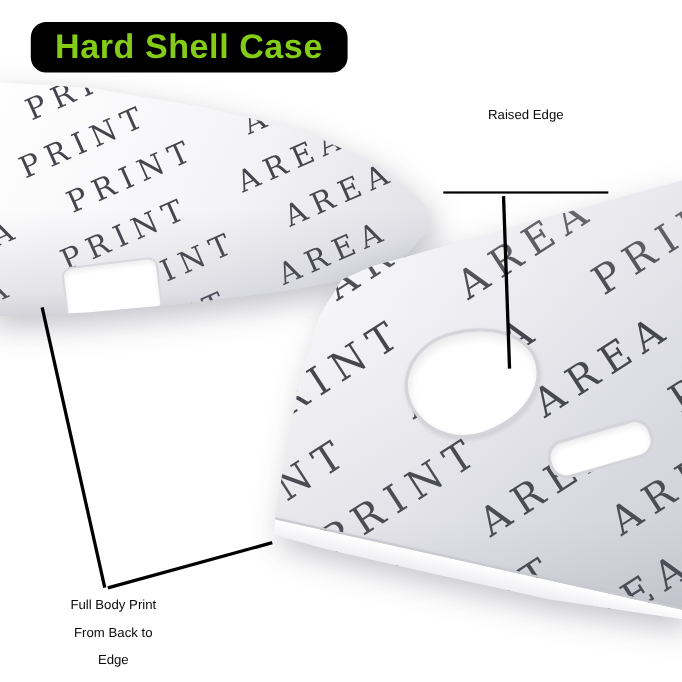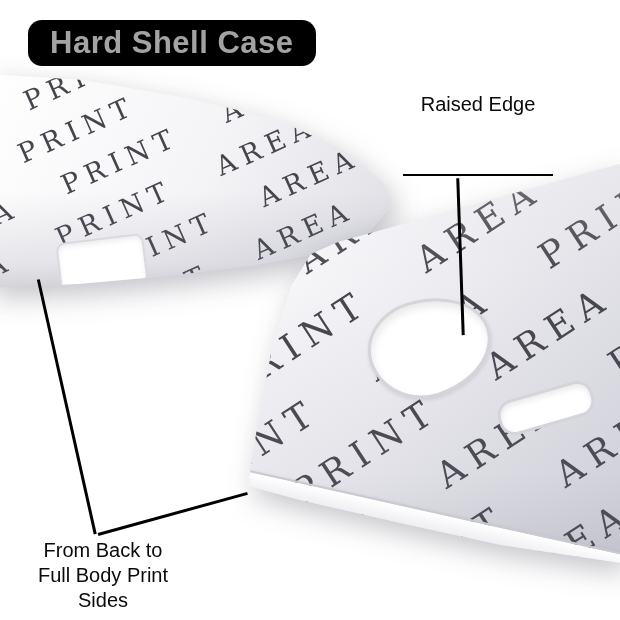--- a/index.html
+++ b/index.html
@@ -4,21 +4,21 @@
 <style>
   html,body{margin:0;padding:0;background:#fff;}
   .stage{
     position:relative;width:620px;height:620px;background:#fff;
     overflow:hidden;font-family:"Liberation Sans", sans-serif;
   }
 
   
   .badge{
     position:absolute;left:28px;top:20px;z-index:40;
-    background:#000;color:#a3a3a3;border-radius:14px;
+    background:#000;color:#84cc16;border-radius:14px;
     padding:5px 22px;font-size:31px;font-weight:800;letter-spacing:0.5px;
   }
 
   
   .case-wrap{position:absolute;filter:drop-shadow(6px 10px 14px rgba(40,40,60,0.28));}
   .case{position:absolute;left:0;top:0;width:100%;height:100%;}
 
   .case-wrap.left{left:-12px;top:58px;width:432px;height:242px;}
   .case.left{
     background:linear-gradient(115deg,#ffffff 0%,#f4f4f7 50%,#dfdfe5 92%);
@@ -83,21 +83,21 @@
   .side-slot{
     position:absolute;left:264px;top:232px;width:92px;height:30px;z-index:7;
     background:#fff;border:3px solid #d4d4da;border-radius:16px;
     transform:rotate(-16deg);
     box-shadow:inset 0 3px 6px rgba(0,0,0,0.09);
   }
 
   
   .annot{
     position:absolute;z-index:45;color:#0a0a0a;
-    font-size:20px;line-height:25px;text-align:center;font-weight:400;
+    font-size:12px;line-height:25px;text-align:center;font-weight:400;
   }
   .annot.camera{left:392px;top:92px;width:172px;}
   .annot.fullbody{left:15px;top:538px;width:176px;}
 
   .underline{
     position:absolute;left:403px;top:174px;width:150px;height:0;z-index:45;
     border-bottom:2.5px solid #000;
   }
 
   .leader{
@@ -157,20 +157,20 @@
 
   <div class="badge">Hard Shell Case</div>
 
   <div class="annot camera">
     <div>Raised Edge</div>
   </div>
   <div class="underline"></div>
   <div class="leader camera-line"></div>
 
   <div class="annot fullbody">
+    <div>Full Body Print</div>
     <div>From Back to</div>
-    <div>Full Body Print</div>
-    <div>Sides</div>
+    <div>Edge</div>
   </div>
   <div class="leader body-line-left"></div>
   <div class="leader body-line-right"></div>
 
 </div>
 
 </body></html>

